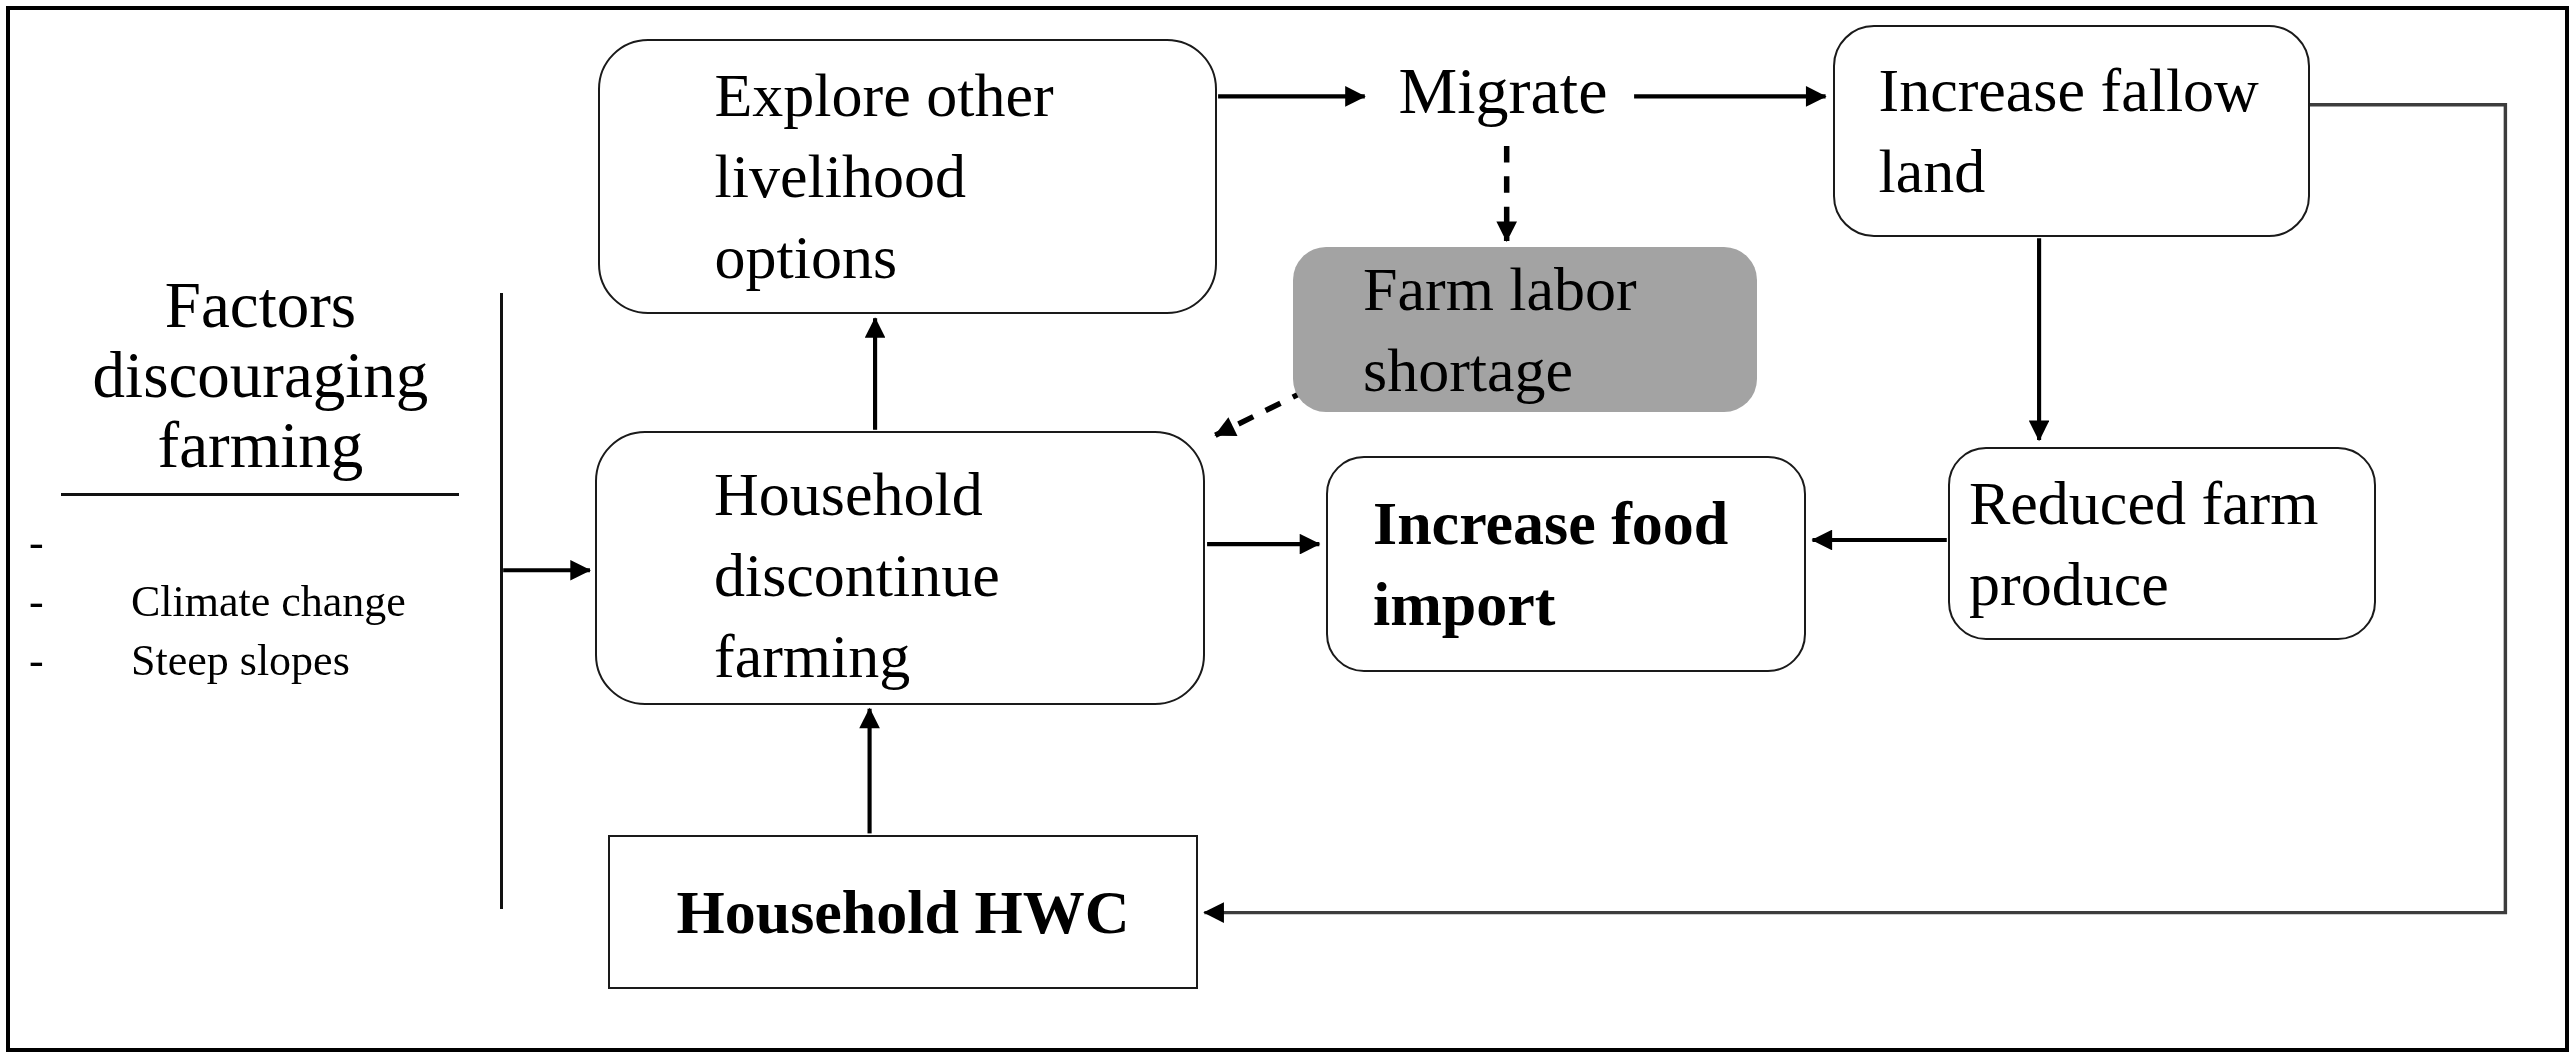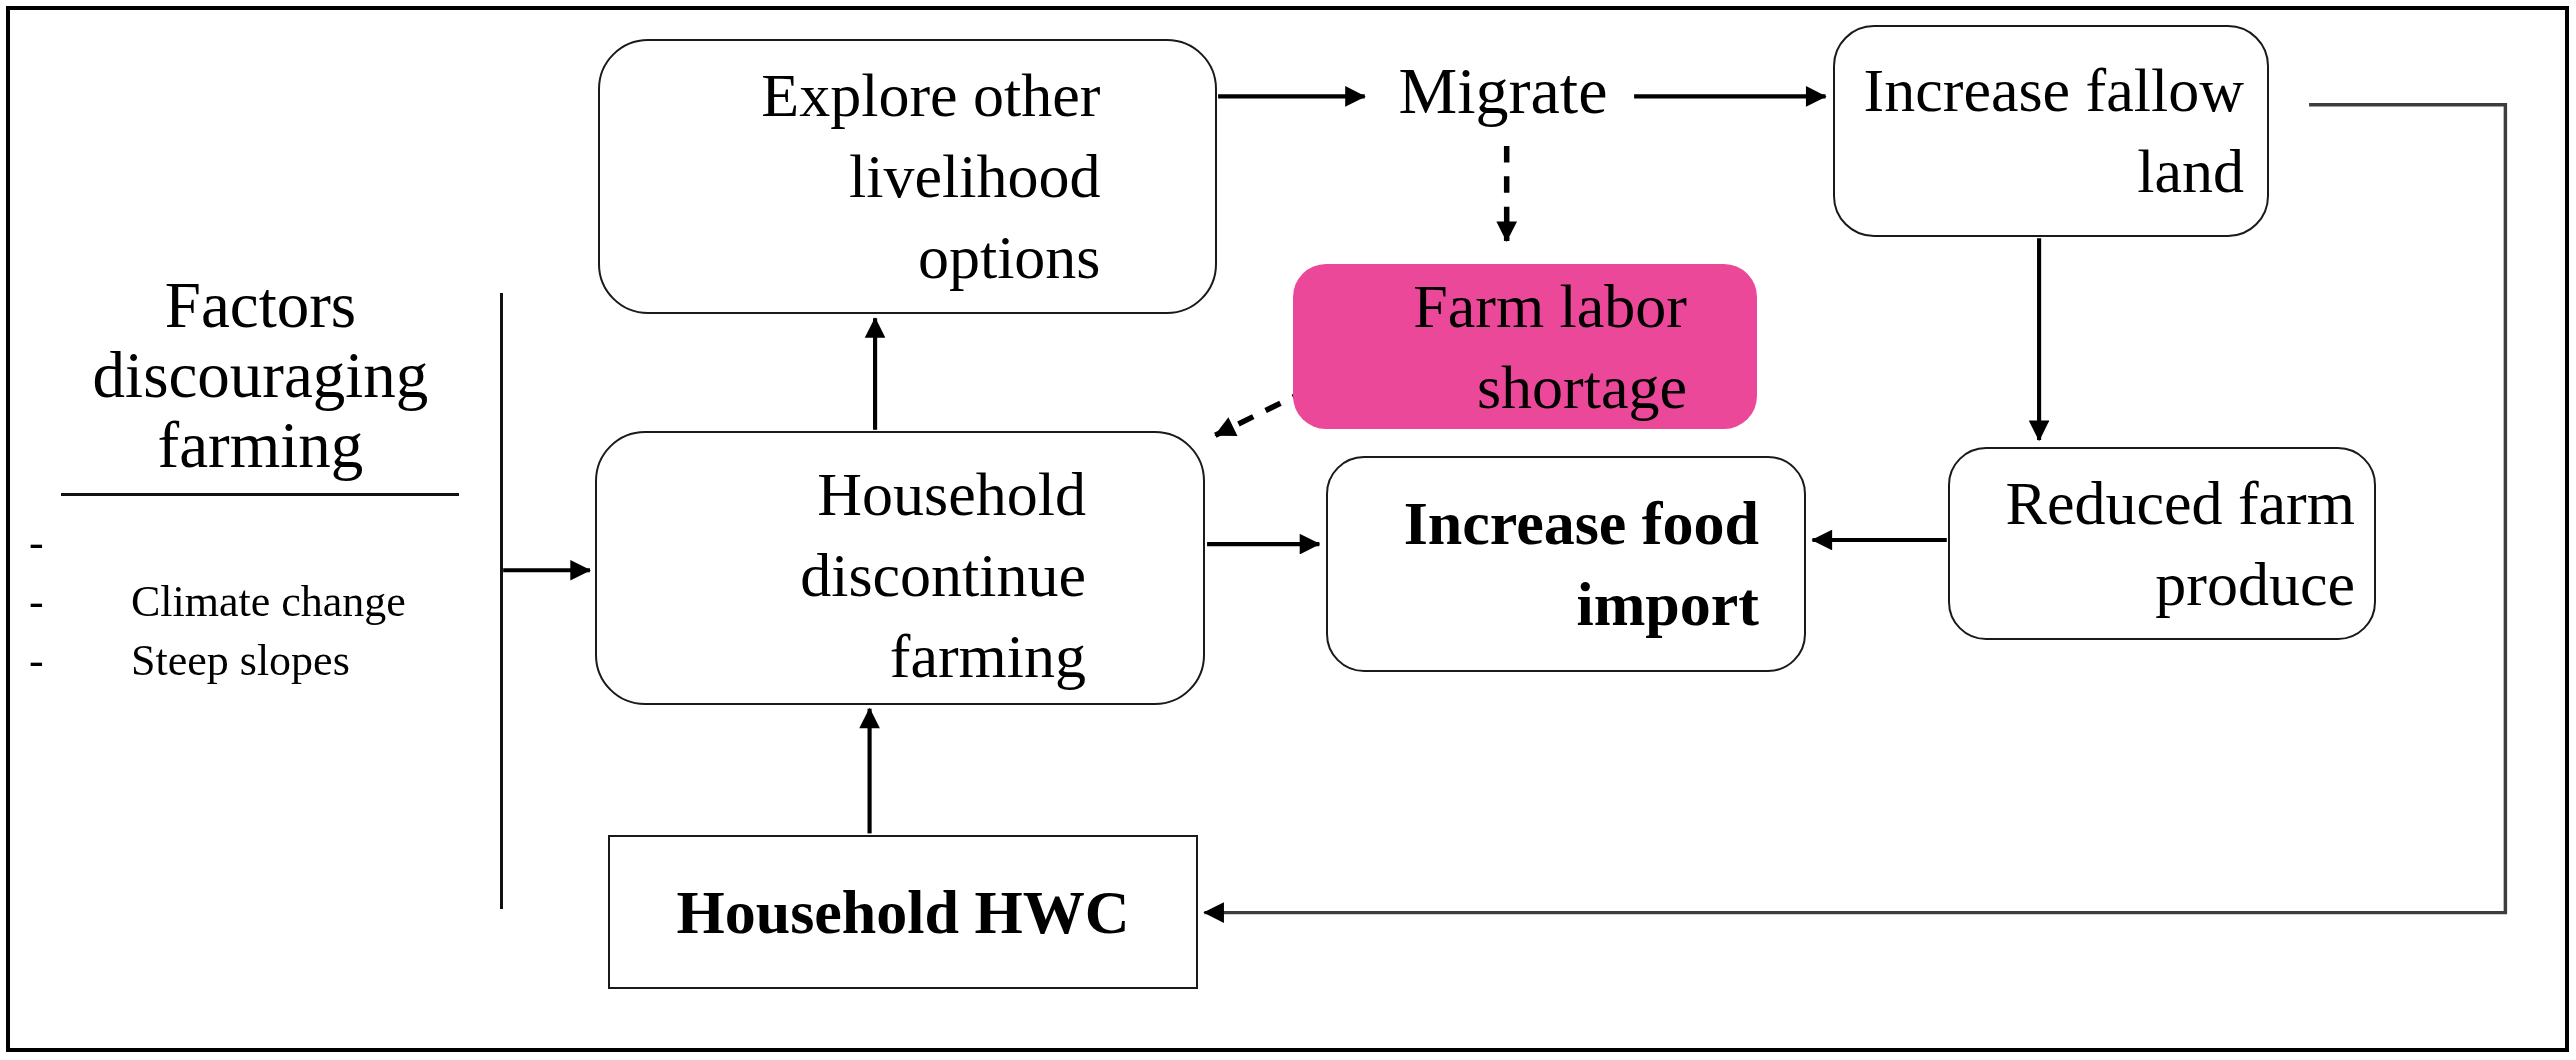--- a/index.html
+++ b/index.html
@@ -6,33 +6,33 @@
   .canvas {
     position:relative; width:2576px; height:1060px; background:#ffffff;
     font-family:"Liberation Serif","DejaVu Serif",serif; color:#000;
     overflow:hidden;
   }
   .frame { position:absolute; left:5.5px; top:5.5px; right:6.9px; bottom:8.3px; border:4.1px solid #000; }
   .connectors { position:absolute; left:0; top:0; width:2576px; height:1060px; }
 
   .node {
     position:absolute; display:flex; align-items:center; justify-content:center;
-    text-align:right; font-size:62px; line-height:81px;
+    text-align:left; font-size:62px; line-height:81px;
     background:#ffffff; border:2.8px solid #1a1a1a; box-sizing:border-box;
   }
   .node span { display:block; }
 
   #node-explore   { left:598px;  top:39px;   width:619px; height:275px; border-radius:50px; }
   #node-explore span { max-width:386px; }
   #node-household { left:595px;  top:431px;  width:610px; height:274px; border-radius:50px; }
   #node-household span { max-width:372px;margin-top:15px; }
-  #node-fallow    { left:1833px; top:25px;   width:436px; height:212px; border-radius:41px; }
+  #node-fallow    { left:1833px; top:25px;   width:477px; height:212px; border-radius:41px; }
   #node-fallow span { max-width:386px; }
-  #node-farmlabor { left:1293px; top:264px;  width:464px; height:165px; border-radius:33px;
-                    background:#ec4899; border:none; }
+  #node-farmlabor { left:1293px; top:247px;  width:464px; height:165px; border-radius:33px;
+                    background:#a3a3a3; border:none; }
   #node-farmlabor span { max-width:324px; }
   #node-foodimport{ left:1326px; top:456px;  width:480px; height:216px; border-radius:38px; font-weight:bold; }
   #node-foodimport span { max-width:386px; }
   #node-reduced   { left:1948px; top:447px;  width:428px; height:193px; border-radius:38px; }
   #node-reduced span { max-width:386px; }
   #node-hwc       { left:608px;  top:835px; width:590px; height:154px; border-radius:0;
                     border-width:2.1px; font-weight:bold; }
   #label-migrate  { position:absolute; left:1386px; top:48px; width:234px; height:86px;
                     display:flex; align-items:center; justify-content:center;
                     font-size:66px; }

